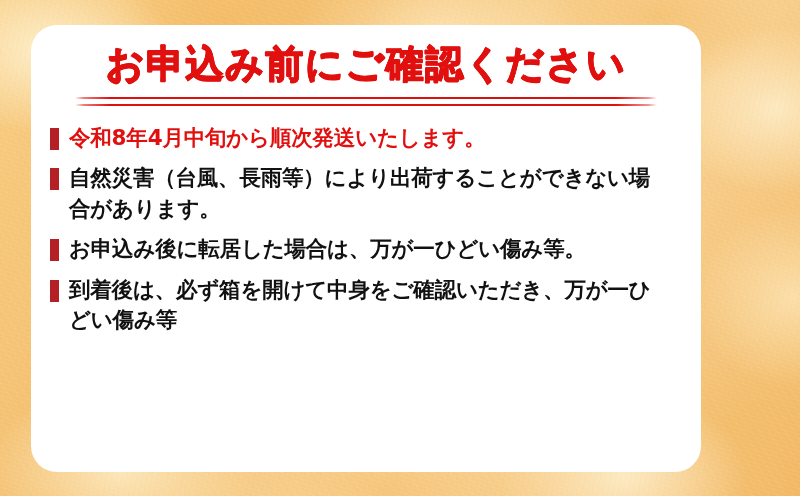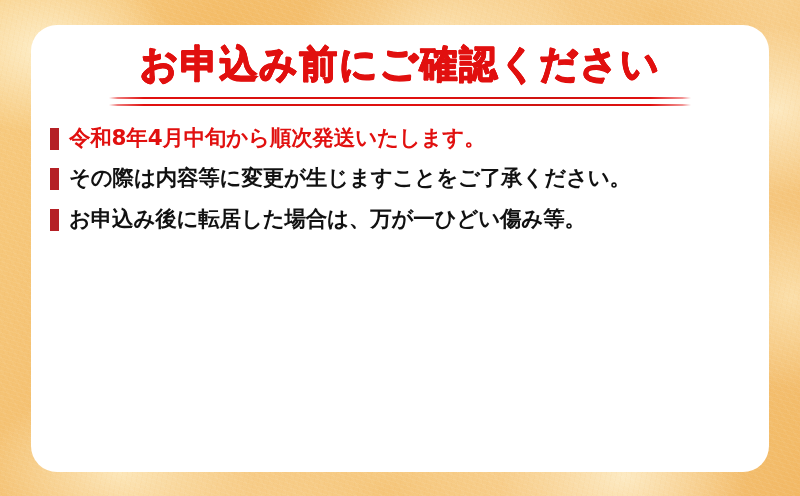--- a/index.html
+++ b/index.html
@@ -44,21 +44,21 @@
       repeating-linear-gradient(17deg, rgba(255,255,255,.22) 0 1px, rgba(255,255,255,0) 1px 4px),
       repeating-linear-gradient(101deg, rgba(225,160,70,.18) 0 1px, rgba(225,160,70,0) 1px 5px),
       repeating-linear-gradient(56deg, rgba(255,252,238,.16) 0 2px, rgba(255,252,238,0) 2px 7px);
   }
 
   
   #notice-card {
     position: absolute;
     left: 31px;
     top: 25px;
-    width: 738px;
+    width: 670px;
     height: 447px;
     background: #ffffff;
     border-radius: 26px;
     overflow: hidden;
   }
 
   
   #title-block {
     padding-top: 18px;
     text-align: center;
@@ -133,21 +133,25 @@
     </div>
   </div>
 
   <ul id="notice-list">
       <li class="notice-item">
         <span class="bullet-mark"></span>
         <span class="item-text emphasis-red"><span class="emphasis-red">令和8年4月中旬から順次発送いたします。</span></span>
       </li>
       <li class="notice-item">
         <span class="bullet-mark"></span>
-        <span class="item-text"><span>その際は内容等に変更が生じますことをご了承ください。</span></span>
+        <span class="item-text"><span>自然災害（台風、長雨等）により出荷することができない場合があります。</span></span>
       </li>
       <li class="notice-item">
         <span class="bullet-mark"></span>
         <span class="item-text"><span>お申込み後に転居した場合は、万が一ひどい傷み等。</span></span>
+      </li>
+      <li class="notice-item">
+        <span class="bullet-mark"></span>
+        <span class="item-text"><span>到着後は、必ず箱を開けて中身をご確認いただき、万が一ひどい傷み等</span></span>
       </li>
     </ul>
 
 </div>
 
 </body></html>

